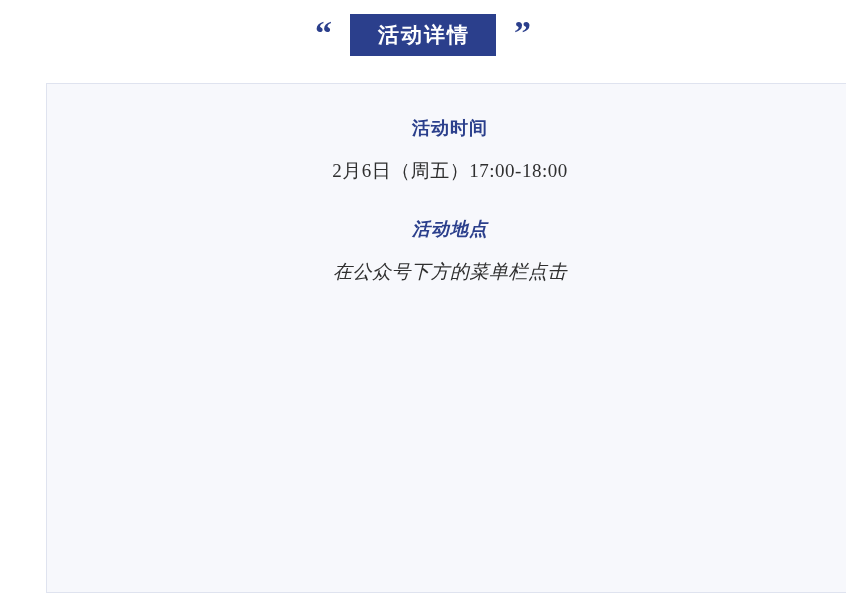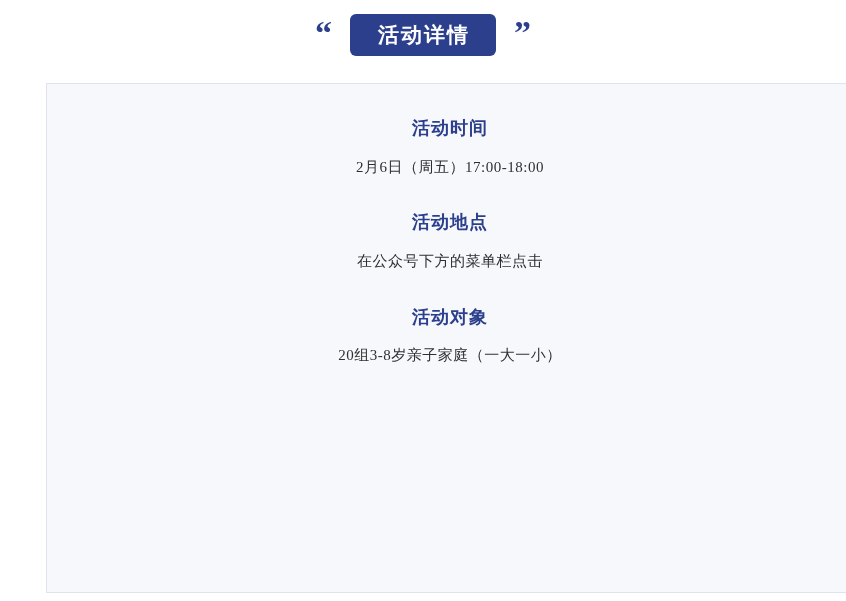--- a/index.html
+++ b/index.html
@@ -44,21 +44,21 @@
   .quote-left { transform: translateY(-2px); }
   .quote-right { transform: translateY(-2px); }
 
   .header-pill {
     background: #2b3f8c;
     color: #ffffff;
     font-size: 21px;
     font-weight: bold;
     letter-spacing: 2px;
     padding: 10px 26px 11px 28px;
-    border-radius: 6px;
+    border-radius: 0;
     line-height: 1;
     white-space: nowrap;
   }
 
   
   .card {
     position: absolute;
     left: 46px;
     top: 83px;
     width: 808px;
@@ -68,34 +68,35 @@
     box-sizing: border-box;
     padding: 30px 30px 0 30px;
     overflow: hidden;
   }
 
   .section {
     text-align: center;
   }
   .section + .section {
     margin-top: 28px;
+    font-style: italic;
   }
 
   .section-title {
     color: #2b3f8c;
     font-size: 18px;
     font-weight: bold;
     letter-spacing: 1px;
     line-height: 1.6;
     margin-bottom: 12px;
   }
 
   .section-body {
     color: #2f2f2f;
-    font-size: 15px;
+    font-size: 19px;
     font-family: "Liberation Serif", serif;
     line-height: 1.7;
     letter-spacing: 0.5px;
   }
 
   .section-body.justified {
     text-align: justify;
     text-align-last: left;
     padding: 0 4px;
     line-height: 1.85;
@@ -118,20 +119,16 @@
     <div class="section">
       <div class="section-title">活动时间</div>
       <div class="section-body">2月6日（周五）17:00-18:00</div>
     </div>
 
     <div class="section">
       <div class="section-title">活动地点</div>
       <div class="section-body">在公众号下方的菜单栏点击</div>
     </div>
 
-    <div class="section">
-      <div class="section-title">活动对象</div>
-      <div class="section-body">20组3-8岁亲子家庭（一大一小）</div>
-    </div>
 
 
   </div>
 </div>
 
 </body></html>

